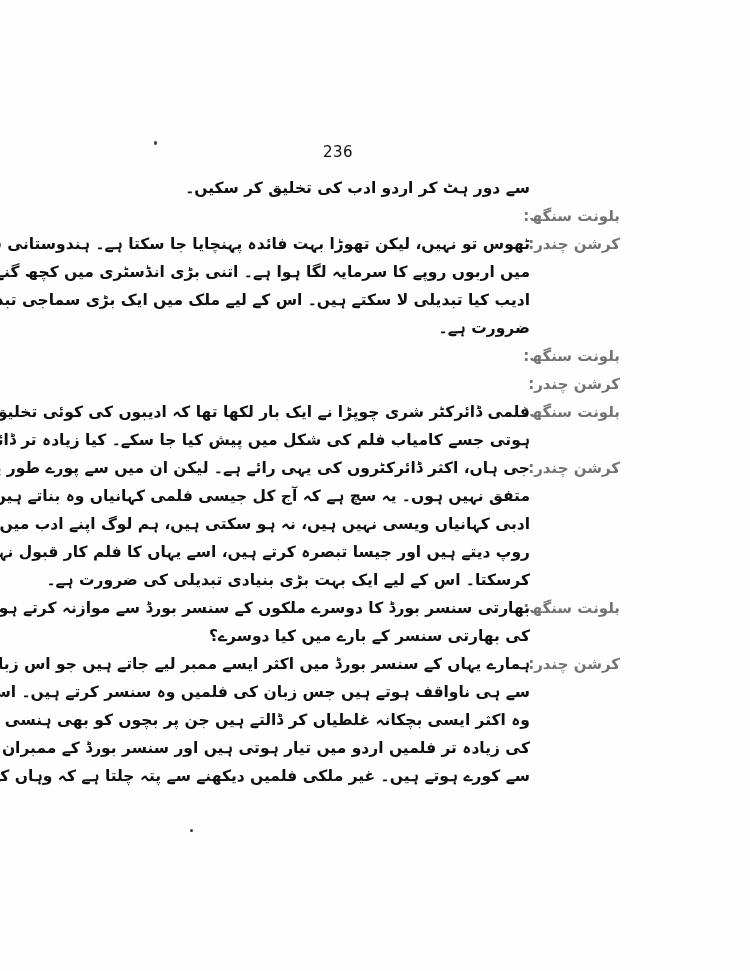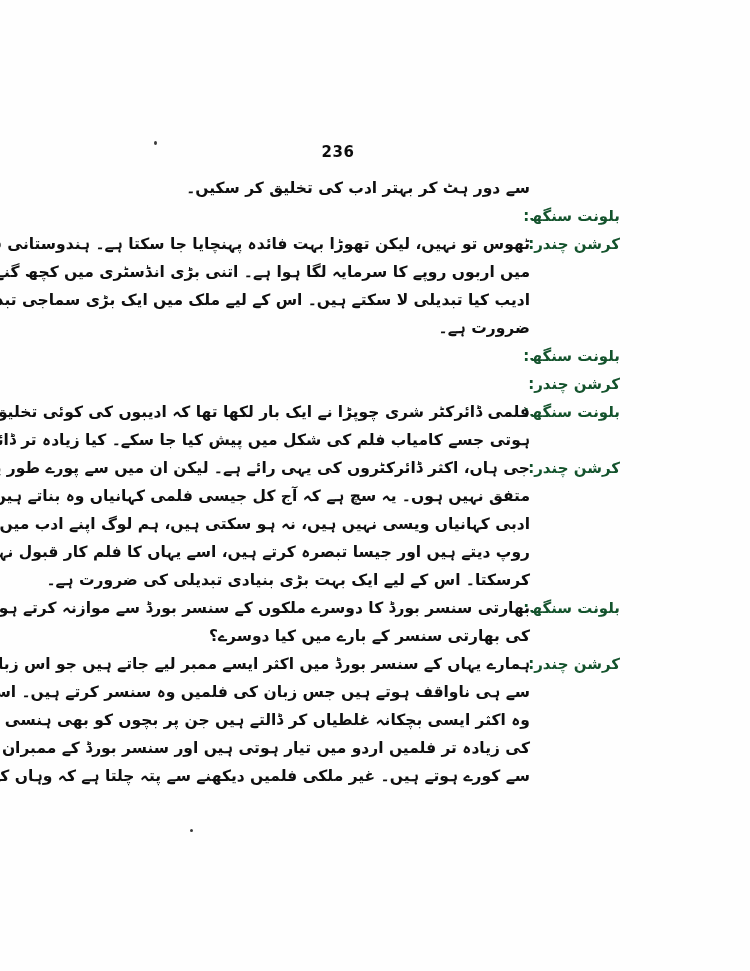--- a/index.html
+++ b/index.html
@@ -6,31 +6,31 @@
   html, body { background:#ffffff; }
   body { width:750px; height:971px; }
   .sheet {
     position:relative; width:750px; height:971px;
     background:#fefefe; color:#141414;
     font-family:"DejaVu Sans", sans-serif;
     overflow:hidden;
   }
   .pagenum {
     position:absolute; top:143px; left:316px; width:44px;
-    text-align:center; font-size:15px; font-weight:bold;
+    text-align:center; font-size:15px; font-weight:normal;
     letter-spacing:0.5px; color:#0d0d0d;
   }
   .dialogue {
     position:absolute; top:174px; left:128px; width:492px;
     direction:rtl;
   }
   .turn { display:grid; grid-template-columns:84px 1fr; column-gap:6px; }
   .speaker {
     font-size:15px; font-weight:bold; line-height:28px;
-    white-space:nowrap; text-align:right; color:#14532d;
+    white-space:nowrap; text-align:right; color:#737373;
   }
   .lines { min-width:0; }
   .line {
     font-size:15.5px; font-weight:bold; line-height:28px;
     text-align:right; white-space:nowrap; color:#101010;
   }
   .line.center { text-align:right; }
   .speck { position:absolute; background:#3a3a3a; border-radius:50%; }
   .speck.top { left:154px; top:141px; width:3px; height:4px; }
   .speck.bottom { left:190px; top:829px; width:3px; height:3px; }
@@ -43,21 +43,21 @@
   <span class="speck top"></span>
   <span class="speck bottom"></span>
 
   <div class="pagenum">236</div>
 
   <div class="dialogue">
 
     <div class="turn">
       <div class="speaker"></div>
       <div class="lines">
-        <div class="line">سے دور ہٹ کر بہتر ادب کی تخلیق کر سکیں۔</div>
+        <div class="line">سے دور ہٹ کر اردو ادب کی تخلیق کر سکیں۔</div>
       </div>
     </div>
 
     <section class="turn">
       <div class="speaker">بلونت سنگھ:</div>
     </section>
 
     <section class="turn">
       <div class="speaker">کرشن چندر:</div>
       <div class="lines">

